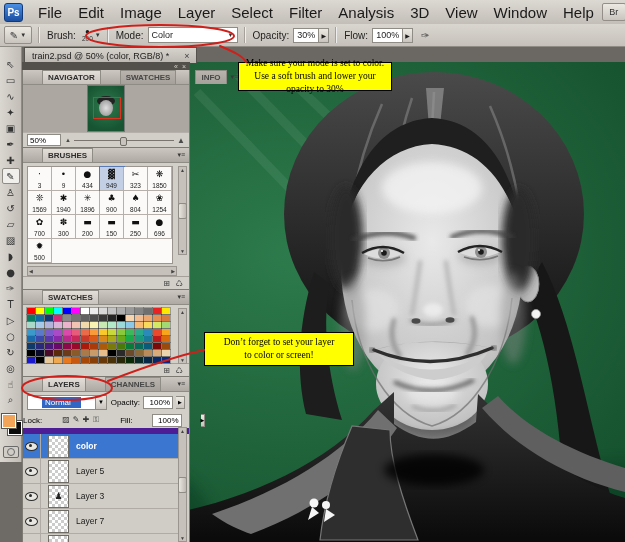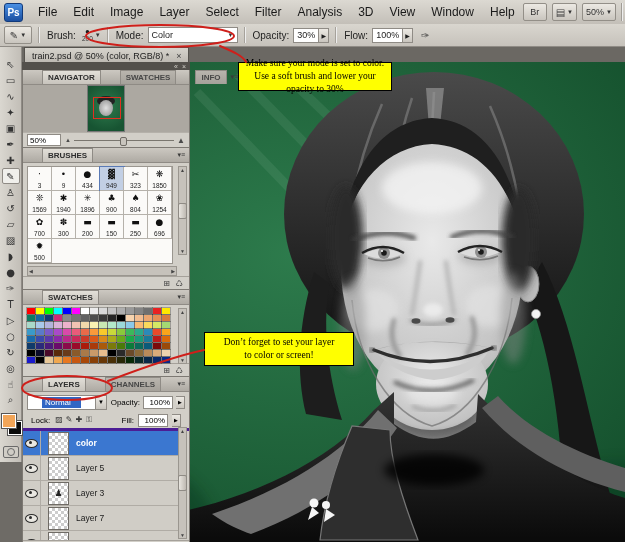--- a/index.html
+++ b/index.html
@@ -5,21 +5,21 @@
   html,body{margin:0;padding:0;background:#555;}
   .stage{position:relative;width:625px;height:542px;overflow:hidden;
     font-family:"Liberation Sans",sans-serif;background:#6e6b66;}
   
   .menubar{position:absolute;left:0;top:0;width:625px;height:24px;z-index:40;
     background:linear-gradient(#dcd9d2,#c3bfb8);border-bottom:1px solid #8f8b85;
     display:flex;align-items:center;}
   .ps-logo{width:17px;height:17px;margin:0 7px 0 4px;border-radius:3px;border:1px solid #123a7a;
     background:linear-gradient(#4a90e4,#1b4fa0);color:#fff;font-size:10px;font-weight:bold;
     display:flex;align-items:center;justify-content:center;flex:none;}
-  .menu-item{padding:0 8px;font-size:12px;color:#1a1a1a;white-space:nowrap;}
+  .menu-item{padding:0 8px;font-size:15px;color:#1a1a1a;white-space:nowrap;}
   .mb-right{margin-left:auto;display:flex;align-items:center;gap:5px;padding-right:5px;}
   .mb-btn{height:16px;min-width:16px;border:1px solid #938f88;border-radius:2px;
     background:linear-gradient(#ece9e3,#c9c5be);font-size:9px;color:#333;
     display:flex;align-items:center;justify-content:center;gap:2px;padding:0 3px;}
   .mb-ico{font-family:"DejaVu Sans",sans-serif;font-size:10px;color:#3a3a3a;}
   .mb-sep{width:1px;height:18px;background:#a09c95;box-shadow:1px 0 0 #eee;}
   .dd{font-size:6px;color:#333;}
   
   .optionsbar{position:absolute;left:0;top:24px;width:625px;height:22px;z-index:40;
     background:linear-gradient(#d9d6cf,#c6c2bb);border-bottom:1px solid #8f8b85;
@@ -32,21 +32,21 @@
     background:linear-gradient(#ece9e3,#c9c5be);display:flex;align-items:center;justify-content:center;}
   .ob-select{background:#fff;border:1px solid #8f8b85;height:14px;width:82px;display:flex;
     align-items:center;font-size:9px;padding:0 3px;justify-content:space-between;}
   .brush-prev{display:flex;flex-direction:column;align-items:center;line-height:1;margin:0 2px;}
   .brush-prev .dot{font-size:8px;}
   .brush-prev .sz{font-size:6.5px;color:#333;}
   .toolpreset{width:26px;height:16px;margin-left:4px;border:1px solid #938f88;border-radius:2px;
     background:linear-gradient(#ece9e3,#c9c5be);display:flex;align-items:center;justify-content:center;gap:2px;}
   
   .tabbar{position:absolute;left:0;top:46px;width:625px;height:16px;background:#6b6863;z-index:20;}
-  .doc-tab{position:absolute;left:24px;top:1px;height:15px;display:flex;align-items:center;gap:7px;
+  .doc-tab{position:absolute;left:24px;top:1px;height:15px;display:flex;align-items:center;gap:15px;
     background:linear-gradient(#d6d3cc,#bcb8b1);border:1px solid #55524d;border-bottom:none;
     font-size:9px;color:#222;padding:0 7px;}
   .tab-close{font-size:9px;color:#444;}
   
   .toolbar{position:absolute;left:0;top:46px;width:22px;height:416px;z-index:35;
     background:linear-gradient(90deg,#dad7d0,#c2beb7);border-right:1px solid #8f8b85;
     display:flex;flex-direction:column;align-items:center;padding-top:10px;box-sizing:border-box;}
   .tool{width:18px;height:16px;display:flex;align-items:center;justify-content:center;
     font-family:"DejaVu Sans",sans-serif;font-size:10px;color:#333;flex:none;}
   .tool.selected{background:#f0efeb;border:1px solid #8f8b85;border-radius:2px;box-sizing:border-box;}
@@ -118,22 +118,22 @@
   .blend-row{height:20px;display:flex;align-items:center;gap:3px;padding:0 4px;font-size:8px;}
   .blend-box{width:78px;height:13px;border:1px solid #8f8b85;background:#fff;display:flex;align-items:center;}
   .blend-val{flex:1;height:11px;margin:14px;background:#3166c4;color:#fff;font-size:8px;
     display:flex;align-items:center;padding-left:3px;}
   .blend-dd{width:11px;height:13px;background:linear-gradient(#ece9e3,#c9c5be);
     border-left:1px solid #8f8b85;font-size:6px;display:flex;align-items:center;justify-content:center;box-sizing:border-box;}
   .mini-field{background:#fff;border:1px solid #8f8b85;height:11px;min-width:24px;font-size:8px;
     display:flex;align-items:center;justify-content:flex-end;padding:0 2px;}
   .mini-spin{width:8px;height:11px;border:1px solid #8f8b85;border-left:none;font-size:5px;
     background:linear-gradient(#ece9e3,#c9c5be);display:flex;align-items:center;justify-content:center;}
-  .lock-row{height:16px;display:flex;align-items:center;gap:4px;padding:0 8px;font-size:8px;
-    border-bottom:3px solid #4c1d95;}
+  .lock-row{height:16px;display:flex;align-items:center;gap:19px;padding:0 0;font-size:8px;
+    border-bottom:6px solid #4c1d95;}
   .lock-ic{font-family:"DejaVu Sans",sans-serif;font-size:8px;color:#3a3a3a;width:10px;text-align:center;}
   .layers-list{height:109px;overflow:hidden;background:#cdcac3;position:relative;margin-right:10px;}
   .lrow{height:25px;display:flex;align-items:center;border-bottom:1px solid #b0aca5;
     background:#d0cdc6;box-sizing:border-box;}
   .lrow.selected{background:#3b77d0;}
   .lrow.selected .lname{color:#fff;font-weight:bold;}
   .eyebox{width:17px;height:100%;border-right:1px solid #b0aca5;display:flex;align-items:center;
     justify-content:center;flex:none;}
   .eye{display:inline-block;width:11px;height:7px;border:1px solid #2a2a2a;border-radius:50%;
     position:relative;background:#e9e7e1;}

